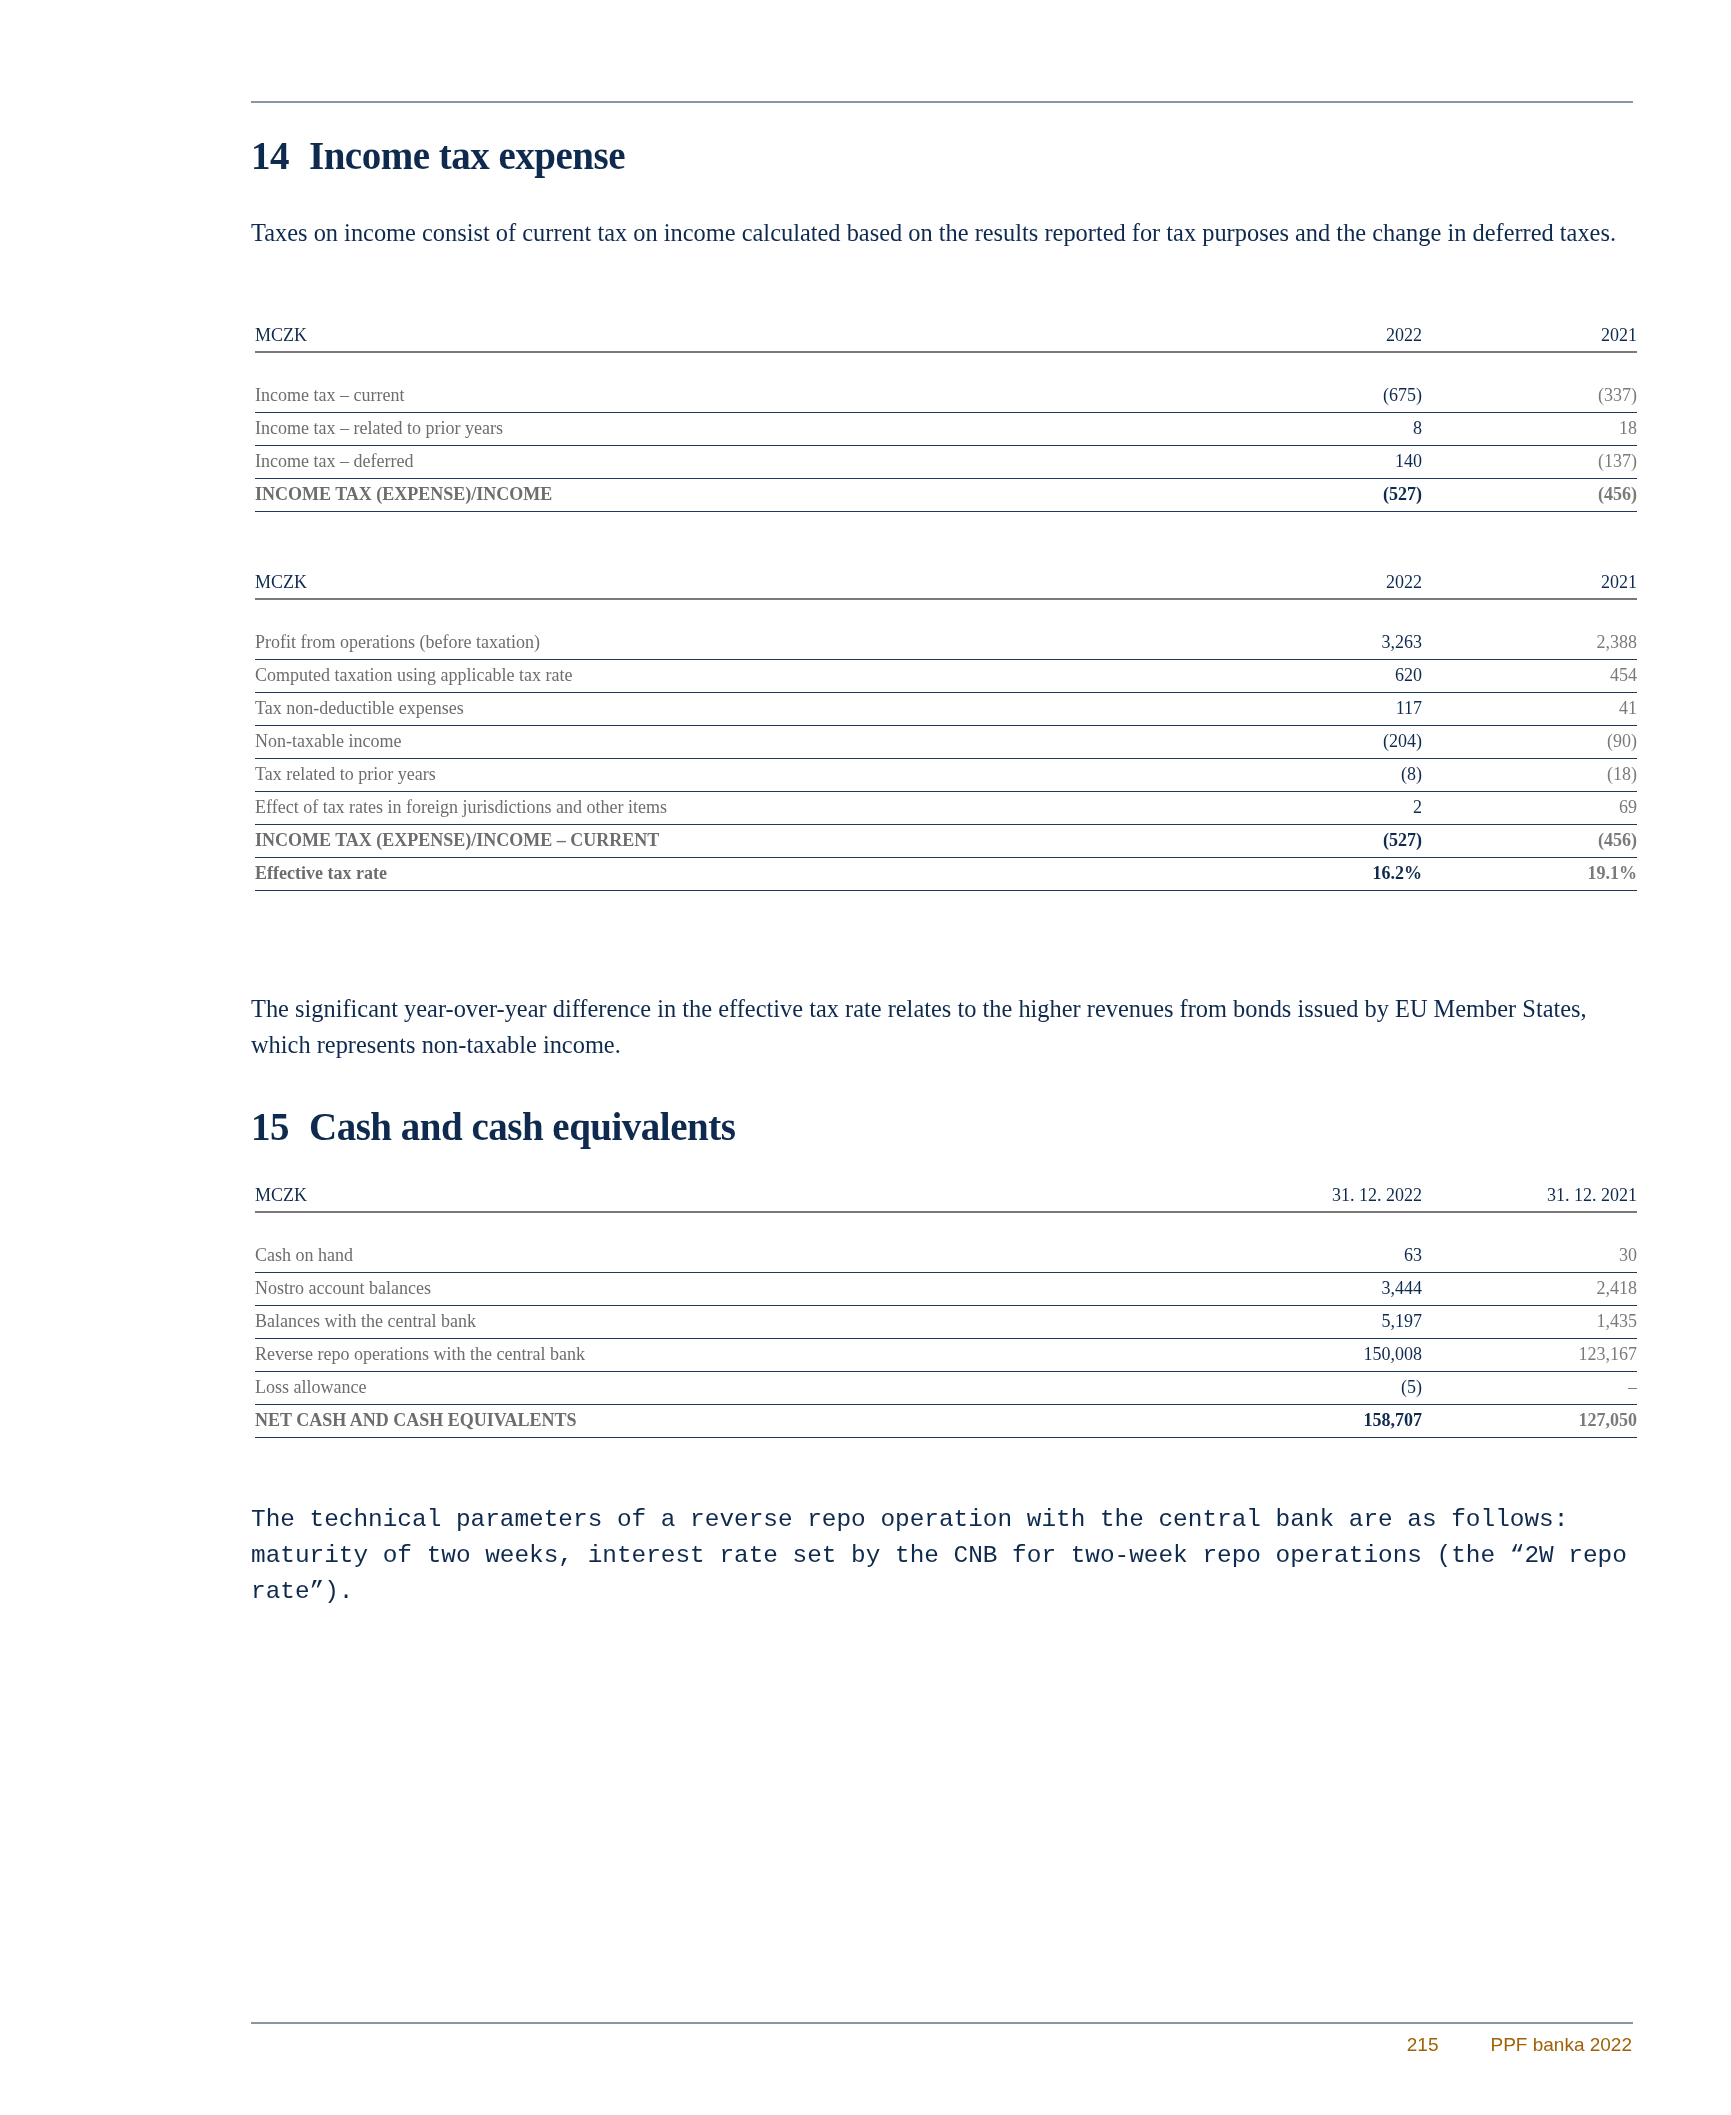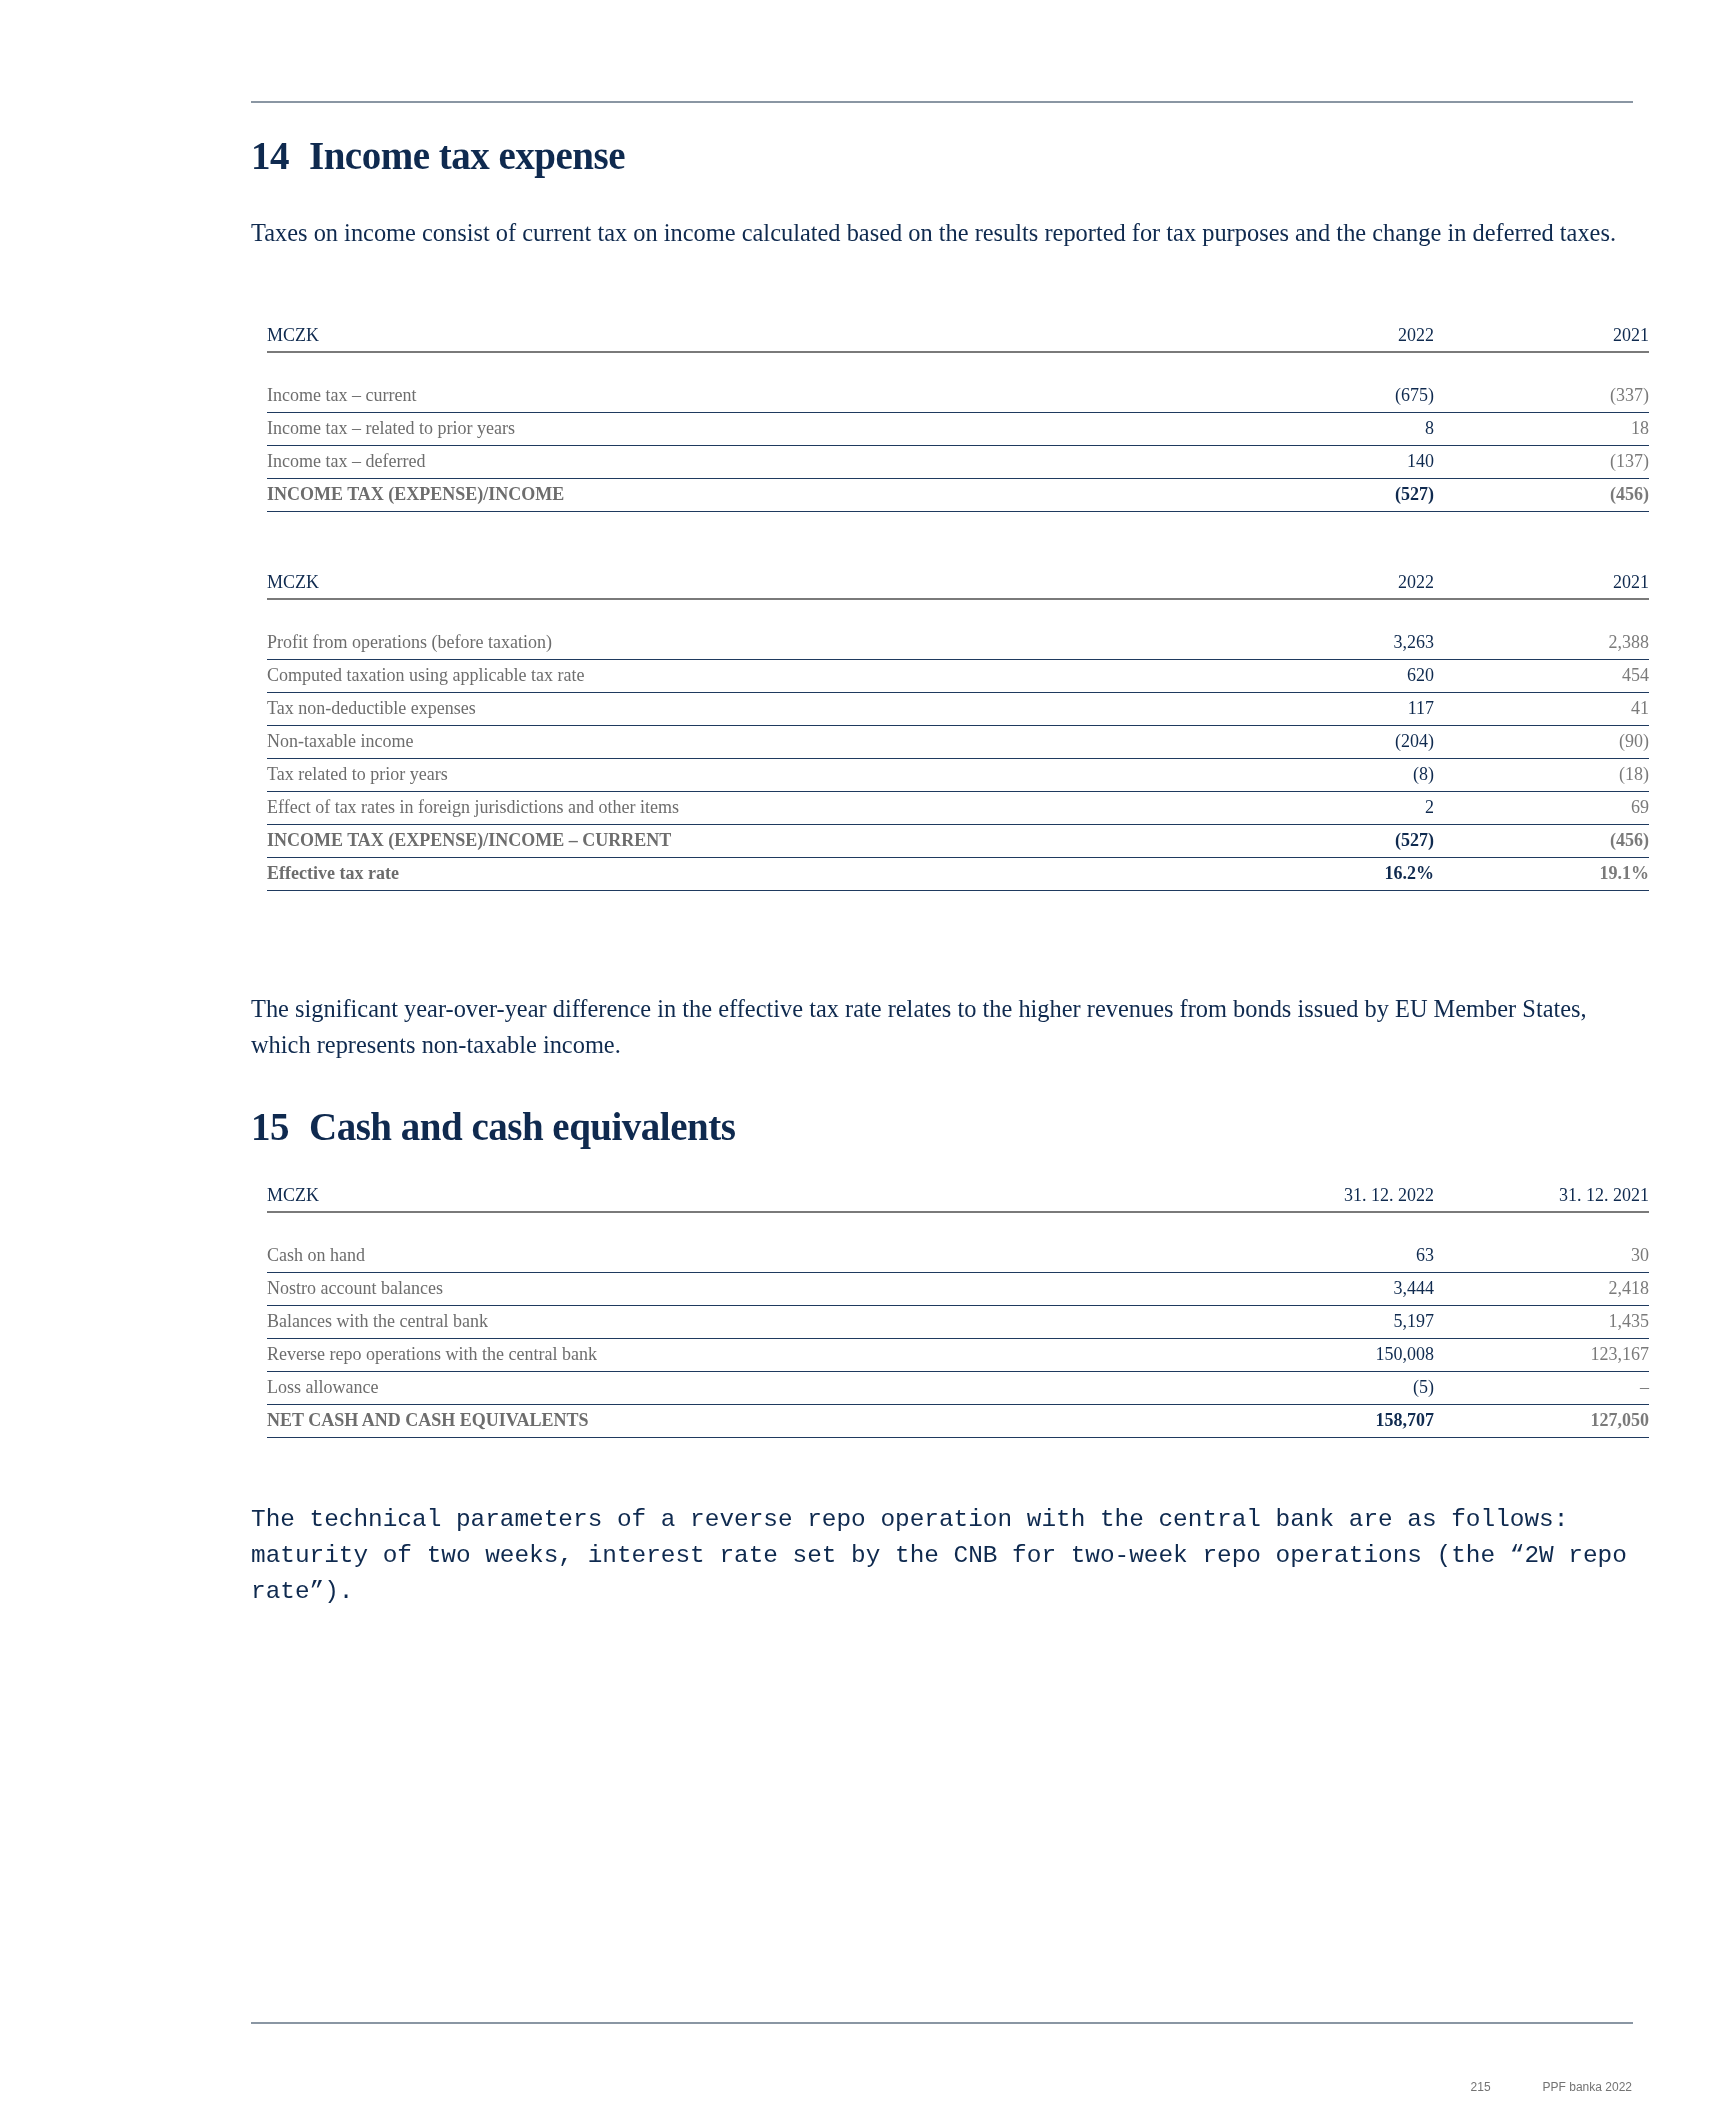--- a/index.html
+++ b/index.html
@@ -2,33 +2,33 @@
 <html style="font-size:14.5px"><head>
 <meta charset="utf-8">
 <style>
   html, body { margin: 0; padding: 0; background: #ffffff; }
   body { width: 1731px; height: 2116px; position: relative; overflow: hidden; font-family: "Liberation Serif", "DejaVu Serif", serif; color: #0f2a4f; }
   .content { position: absolute; left: 251px; width: 1382px; top: 0; }
   .top-rule { position: absolute; left: 251px; width: 1382px; top: 101px; height: 1.8px; background: #8a96a3; }
   h2 { margin: 0; font-weight: bold; font-size: 39px; color: #0f2a4f; letter-spacing: -0.5px; position: absolute; left: 0; white-space: nowrap; }
   h2 .num { margin-right: 20px; }
   p.body { margin: 0; font-size: 24.4px; line-height: 36px; color: #0f2a4f; position: absolute; left: 0; width: 1382px; }
-  table { border-collapse: collapse; width: 1382px; position: absolute; left: 16px; font-size: 18px; }
+  table { border-collapse: collapse; width: 1382px; position: absolute; left: 4px; font-size: 18px; }
   th { font-weight: normal; color: #0f2a4f; text-align: left; padding: 0 0 5.4px 0; height: 23.5px; border-bottom: 2.7px solid #7a7a7a; vertical-align: bottom; }
   th.num, td.num { text-align: right; }
   th.c1 { width: 213px; }
   th.c2 { width: 215px; }
   tr.spacer td { height: 27px; border: none; padding: 0; }
   td { height: 32px; padding: 0; border-bottom: 1.8px solid #1f3a5f; color: #6d6d6d; vertical-align: middle; }
   td.v22 { color: #0f2a4f; }
   td.v21 { color: #7a7a7a; }
   tr.bold td { font-weight: bold; }
   tr.bold td.lbl { color: #6d6d6d; }
   .footer-rule { position: absolute; left: 251px; width: 1382px; top: 2022px; height: 1.8px; background: #8a96a3; }
-  .footer { position: absolute; top: 2034px; right: 99px; font-family: "Liberation Sans", "DejaVu Sans", sans-serif; font-size: 12px; color: #737373; margin-top: 46px; }
+  .footer { position: absolute; top: 2034px; right: 99px; font-family: "Liberation Sans", "DejaVu Sans", sans-serif; font-size: 19px; color: #a16207; }
   .footer .page { margin-right: 52px; }
 </style>
 </head>
 <body>
 
 <div class="top-rule"></div>
 
 <div class="content">
 
   <h2 style="top:133px;">

